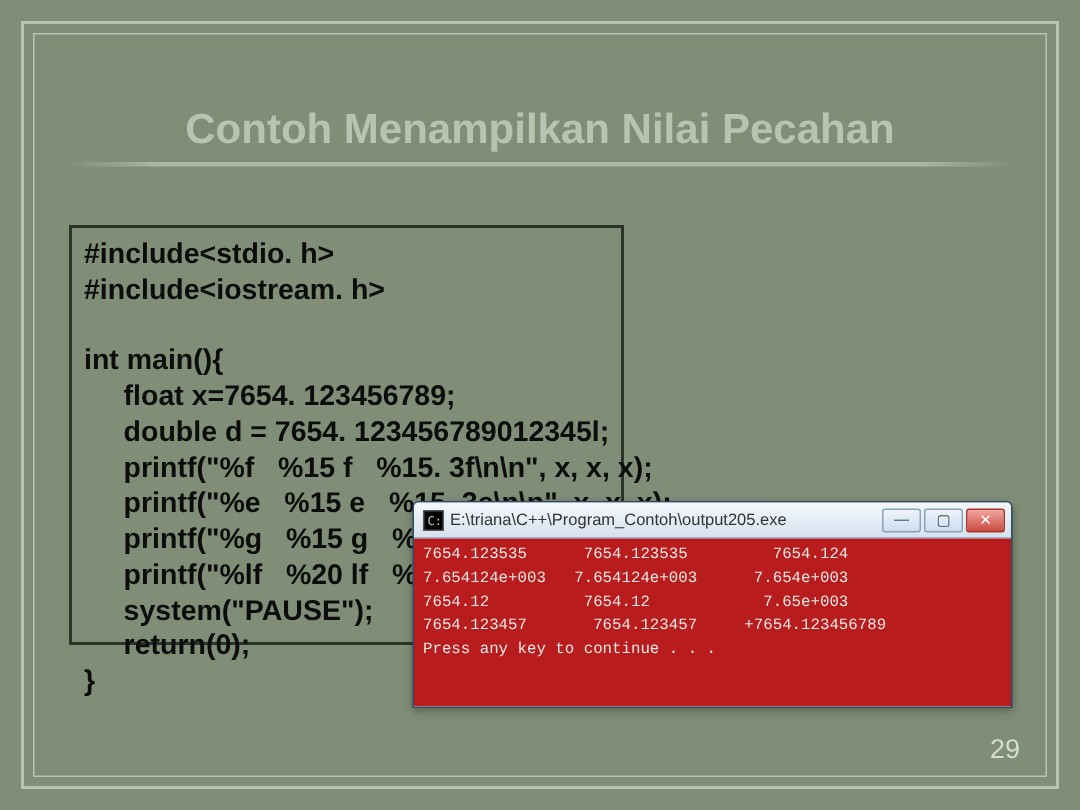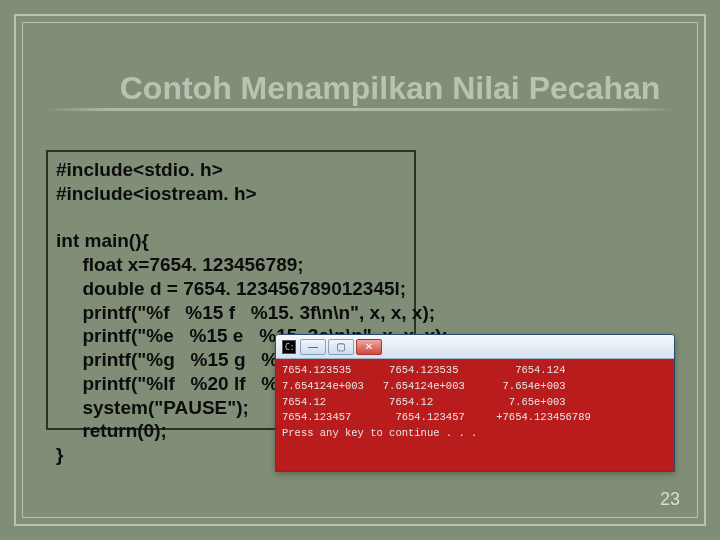--- a/index.html
+++ b/index.html
@@ -18,24 +18,23 @@
     position: absolute;
     left: 22px; top: 22px; right: 22px; bottom: 22px;
     border: 1px solid #b9c3b2;
   }
   .title {
     position: absolute;
     top: 70px;
     left: 50%;
     transform: translateX(-50%);
     color: #b9c3b2;
-    font-size: 32px;
+    font-size: 28px;
     font-weight: bold;
     white-space: nowrap;
-    margin-left: 30px;
   }
   .title-underline {
     position: absolute;
     top: 108px;
     left: 46px;
     right: 46px;
     height: 3px;
     background: linear-gradient(to right, rgba(185,195,178,0) 0%, rgba(185,195,178,0.8) 10%, rgba(185,195,178,0.8) 90%, rgba(185,195,178,0) 100%);
   }
   .code-box {
@@ -144,26 +143,27 @@
      return(0);
 }</div>
 
 <div class="console-window">
   <div class="titlebar">
     <div class="tb-icon">
       <svg width="10" height="10" viewBox="0 0 10 10">
           <text x="1" y="8" font-size="8" fill="#ccc" font-family="monospace">C:</text>
         </svg>
     </div>
+    <div class="tb-title">E:\triana\C++\Program_Contoh\output205.exe</div>
     <div class="tb-buttons">
       <div class="tb-btn">—</div>
       <div class="tb-btn">▢</div>
       <div class="tb-btn close">✕</div>
     </div>
   </div>
   <div class="console-body">7654.123535      7654.123535         7654.124
 7.654124e+003   7.654124e+003      7.654e+003
 7654.12          7654.12            7.65e+003
 7654.123457       7654.123457     +7654.123456789
 Press any key to continue . . .</div>
 </div>
 
-<div class="page-num">23</div>
+<div class="page-num">29</div>
 
 </body></html>

